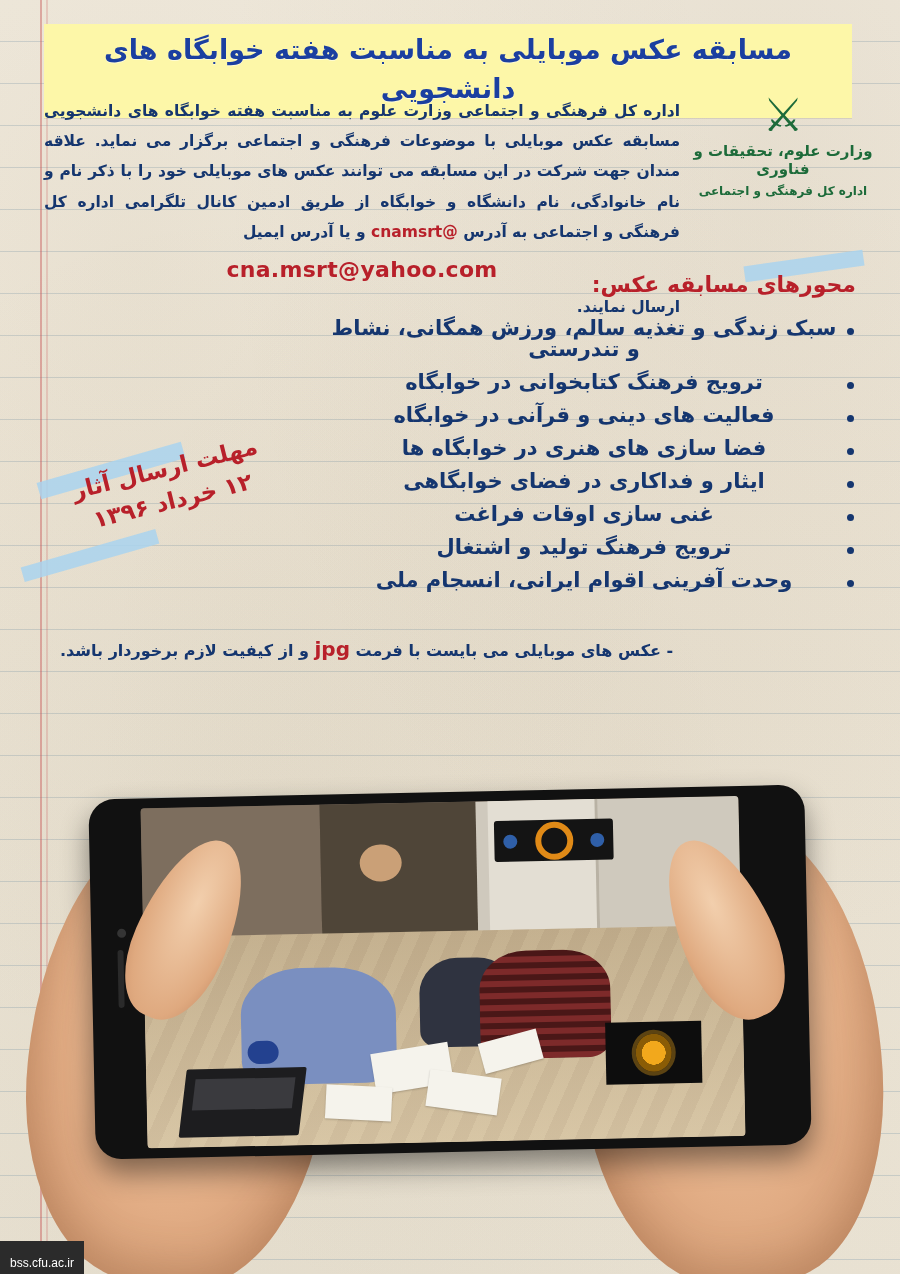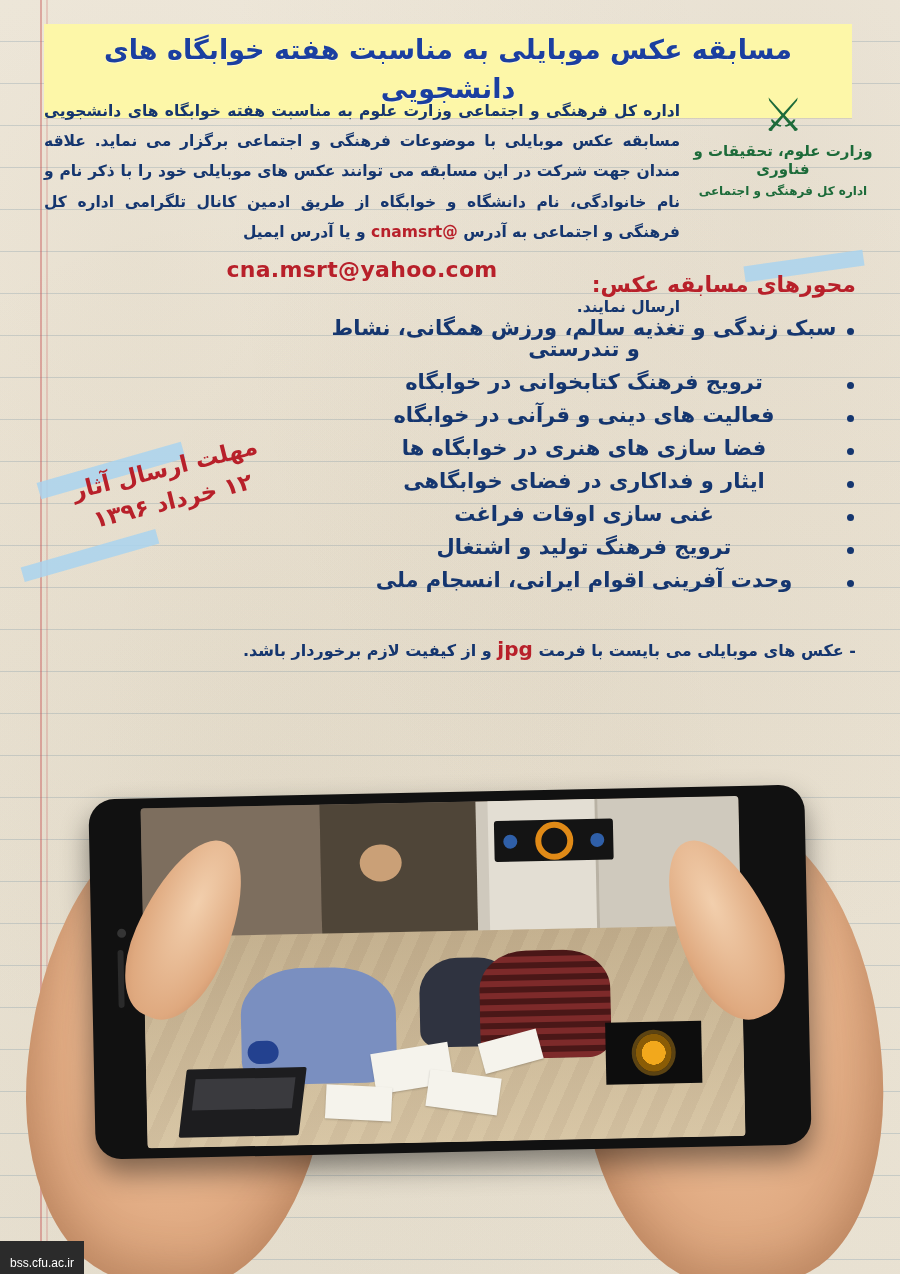--- a/index.html
+++ b/index.html
@@ -116,21 +116,21 @@
     line-height:1.45;
   }
   .deadline .l1{font-size:23px;}
   .deadline .l2{font-size:23px;}
 
   
   .notes{
     position:absolute;top:628px;right:44px;left:60px;direction:rtl;
   }
   .notes .note{
-    color:#15366f;font-size:16px;font-weight:bold;text-align:right;
+    color:#15366f;font-size:16px;font-weight:bold;text-align:left;
     line-height:2.1;
   }
   .notes .jpg{color:#b8202a;font-size:20px;}
 
   
   .scene{
     position:absolute;left:0;right:0;bottom:0;height:520px;
     overflow:hidden;
   }
   .hand{

